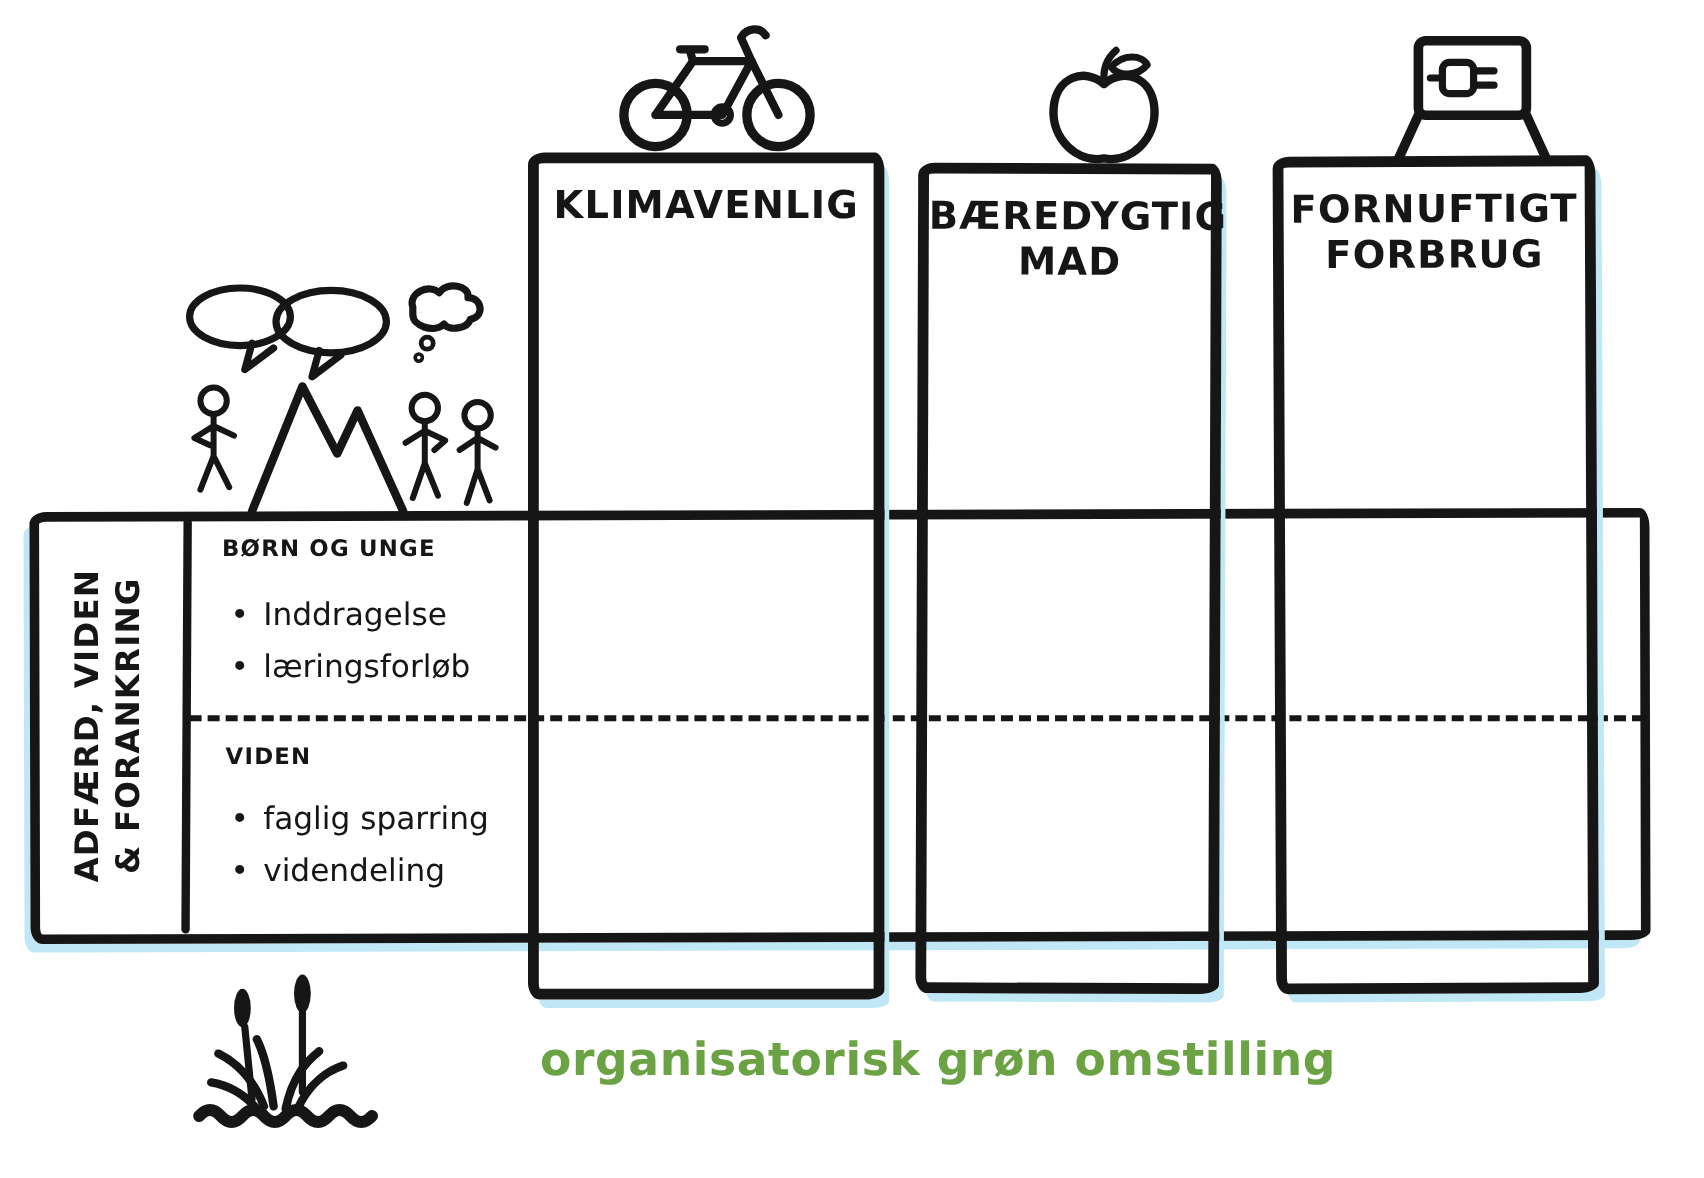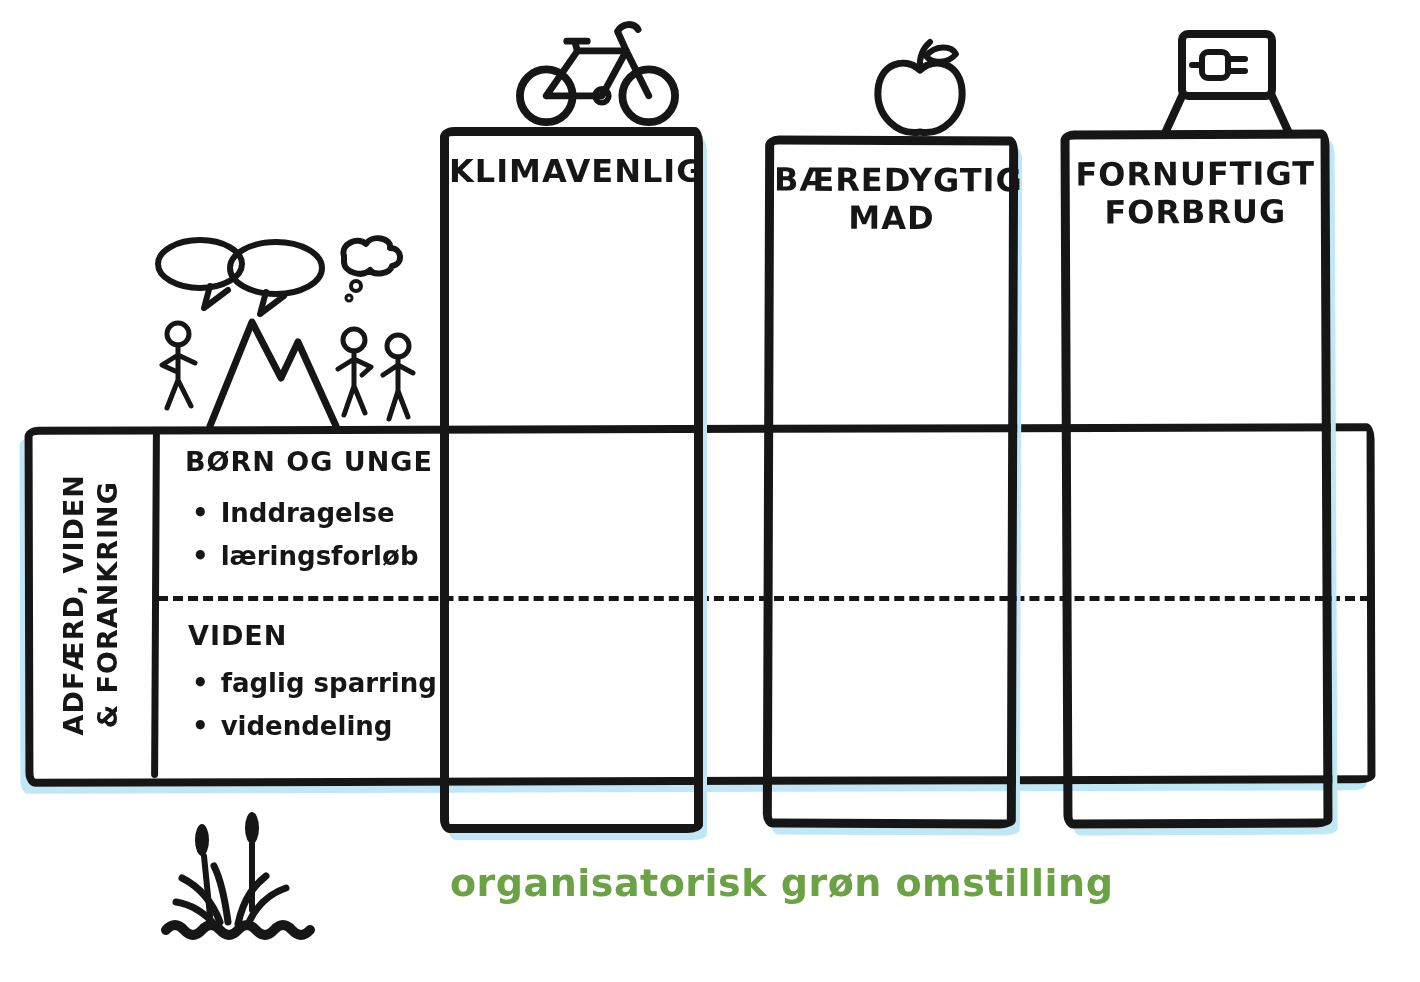--- a/index.html
+++ b/index.html
@@ -37,28 +37,28 @@
     position:absolute;left:28px;top:430px;width:126px;height:350px;
     display:flex;align-items:center;justify-content:center;
   }
   .sidebar-rot{
     transform:rotate(-90deg);white-space:nowrap;text-align:center;
     font-weight:bold;font-size:27px;letter-spacing:1px;line-height:1.25;
   }
   .sidebar-rot span{display:block;}
   
   .section-heading{
-    position:absolute;font-weight:bold;font-size:27px;letter-spacing:1px;
-  }
-  .bullet-list{position:absolute;list-style:none;font-size:26px;font-weight:bold;}
+    position:absolute;font-weight:bold;font-size:19px;letter-spacing:1px;
+  }
+  .bullet-list{position:absolute;list-style:none;font-size:26px;font-weight:normal;}
   .bullet-list li{margin-bottom:12px;line-height:1.2;}
   .bullet-list li::before{content:"•";margin-right:12px;}
   
   .column{border-width:9px;}
-  .col1{left:440px;top:127px;width:263px;height:706px;box-shadow:6px 9px 0 -2px var(--accent);}
+  .col1{left:440px;top:127px;width:297px;height:706px;box-shadow:6px 9px 0 -2px var(--accent);}
   .col2{left:764px;top:136px;width:253px;height:692px;transform:rotate(0.2deg);box-shadow:6px 9px 0 -2px var(--accent);}
   .col3{left:1062px;top:130px;width:269px;height:698px;transform:rotate(-0.25deg);box-shadow:7px 9px 0 -2px var(--accent);}
   .col-title{
     position:absolute;left:0;right:0;top:16px;text-align:center;
     font-weight:bold;font-size:32px;letter-spacing:1px;line-height:1.2;white-space:nowrap;
   }
   .col-title span{display:block;}
   
   .illus{position:absolute;}
   .illus svg{display:block;}

